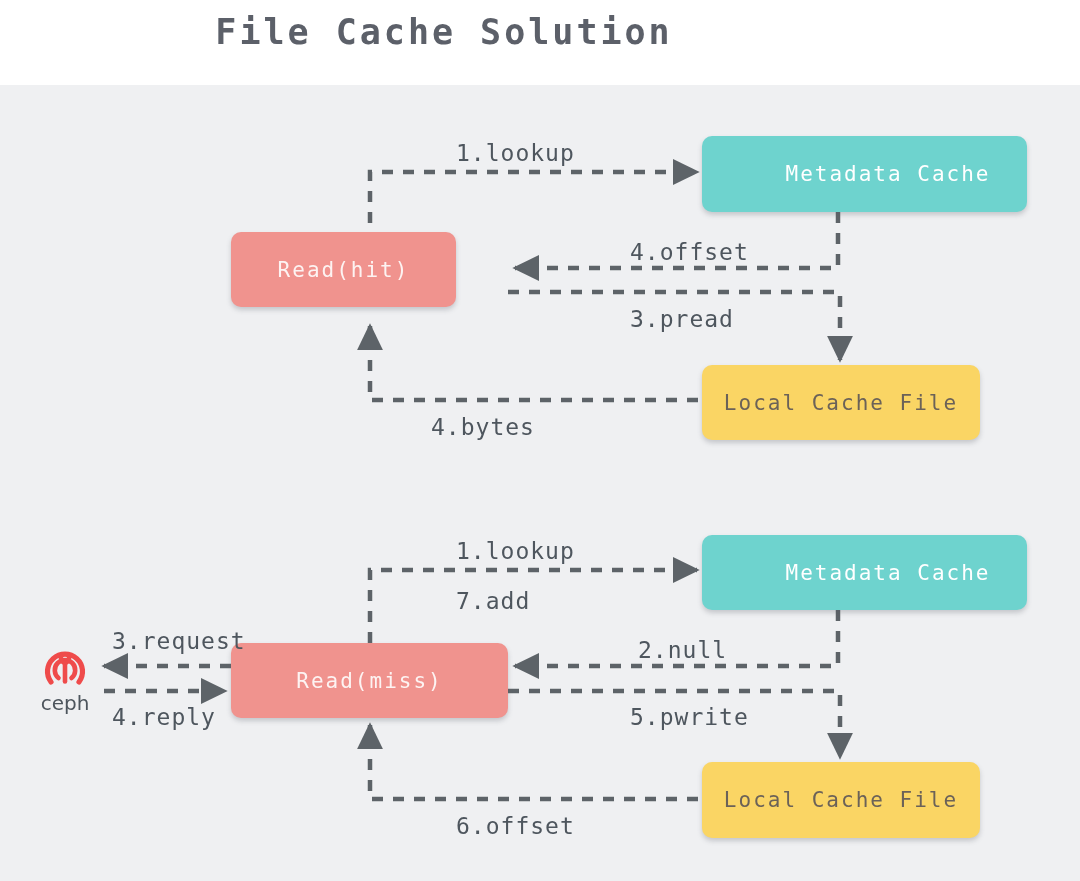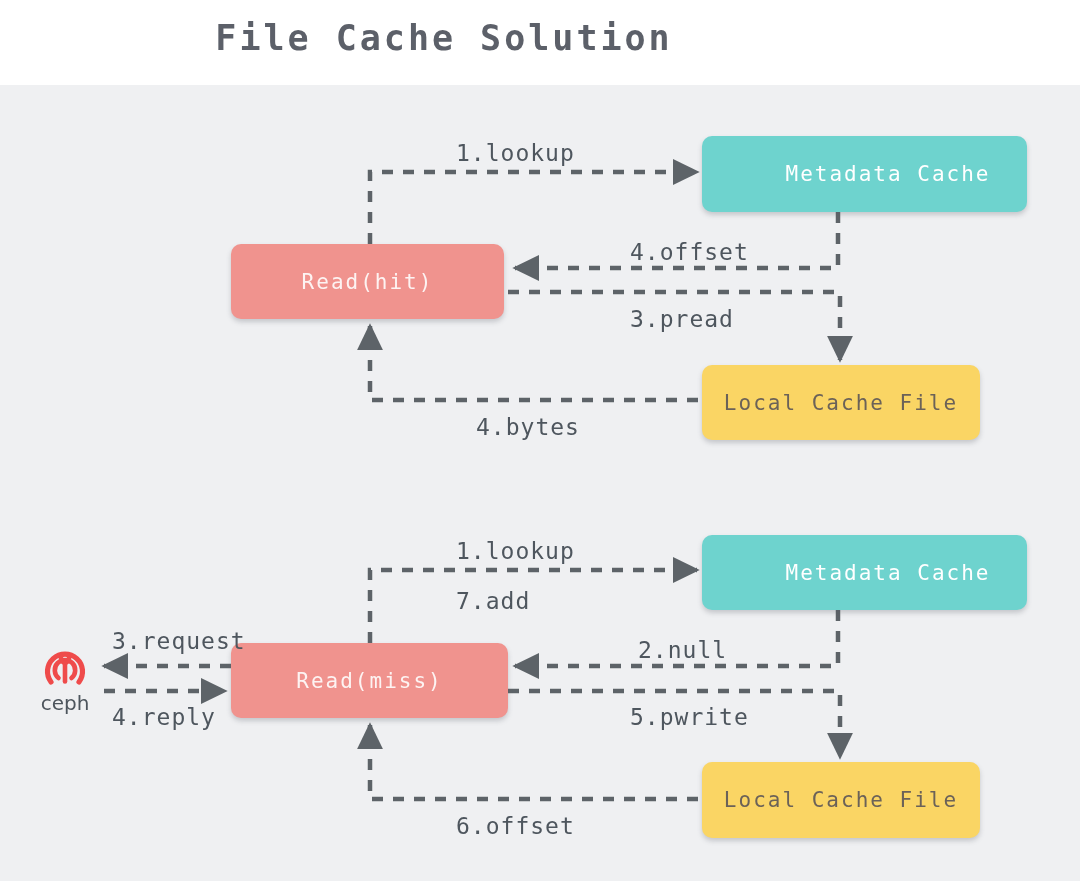--- a/index.html
+++ b/index.html
@@ -23,21 +23,21 @@
   .header-band {
     position: absolute;
     left: 0; top: 0;
     width: 1080px;
     height: 85px;
     background: #ffffff;
   }
   .page-title {
     position: absolute;
     left: 0;
-    top: 18px;
+    top: 12px;
     width: 888px;
     text-align: center;
     font-family: "DejaVu Sans Mono", "Liberation Mono", monospace;
     font-size: 35px;
     font-weight: 700;
     letter-spacing: 3px;
     color: #5c6069;
     white-space: pre;
   }
   .canvas {
@@ -139,36 +139,36 @@
       <path d="M231,666 L104,666" marker-end="url(#ah)"></path>
 
       <path d="M104,691 L225,691" marker-end="url(#ah)"></path>
 
       <path d="M508,691 L840,691 L840,757" marker-end="url(#ah)"></path>
 
       <path d="M698,799 L370,799 L370,725" marker-end="url(#ah)"></path>
     </g>
   </svg>
 
-  <div class="node node-read" style="left:231px; top:244px; width:273px; height:75px;">
+  <div class="node node-read" style="left:231px; top:232px; width:225px; height:75px;">
     <span>Read(hit)</span>
   </div>
 
   <div class="node node-meta" style="left:702px; top:136px; width:278px; height:76px;">
     <span>Metadata Cache</span>
   </div>
 
   <div class="node node-file" style="left:702px; top:365px; width:278px; height:75px;">
     <span>Local Cache File</span>
   </div>
 
   <div class="edge-label" style="left:456px; top:140px;">1.lookup</div>
   <div class="edge-label" style="left:630px; top:239px;">4.offset</div>
   <div class="edge-label" style="left:630px; top:306px;">3.pread</div>
-  <div class="edge-label" style="left:476px; top:414px;">4.bytes</div>
+  <div class="edge-label" style="left:431px; top:414px;">4.bytes</div>
 
   <div class="ceph" style="left:30px; top:640px;">
     <svg class="ceph-mark" width="50" height="50" viewBox="0 0 50 50" xmlns="http://www.w3.org/2000/svg">
       <g fill="none" stroke="#ef4b4b" stroke-linecap="round">
         <path d="M11,42 A17.5,17.5 0 1 1 39,42" stroke-width="5.2"></path>
         <path d="M18.5,38 A10.2,10.2 0 1 1 31.5,38" stroke-width="4.6"></path>
         <path d="M25,23.5 L25,41.5" stroke-width="4.6"></path>
         <circle cx="25" cy="18.5" r="4.2" stroke-width="4.2"></circle>
       </g>
     </svg>

